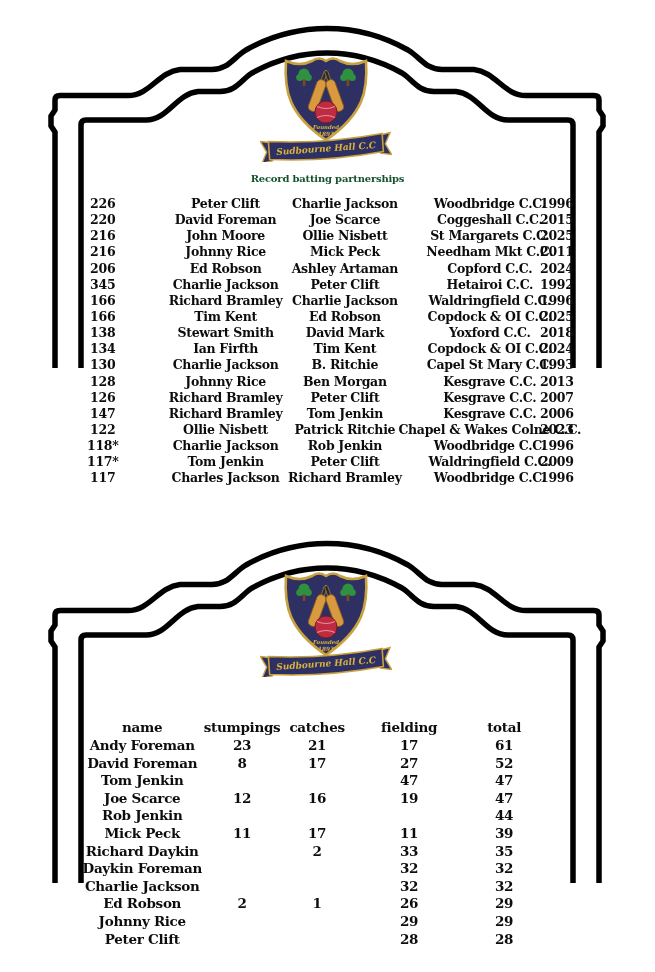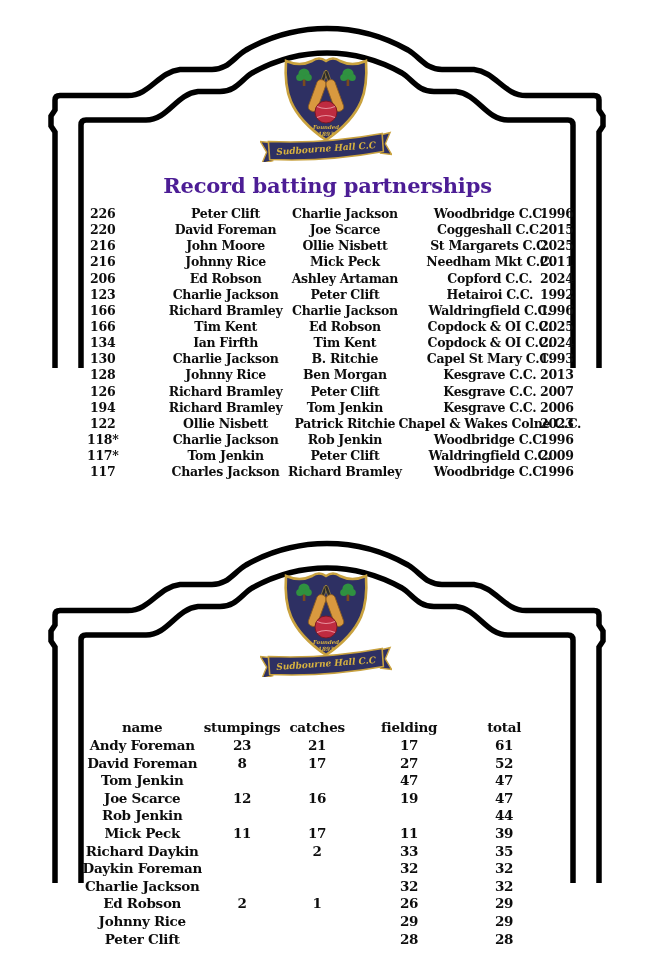--- a/index.html
+++ b/index.html
@@ -7,24 +7,24 @@
     width:655px;height:972px;background:#ffffff;position:relative;
     font-family:"DejaVu Serif","Liberation Serif",serif;overflow:hidden;
   }
   .board{position:absolute;left:0;width:655px;}
   #board1{top:0;height:515px;}
   #board2{top:515px;height:457px;}
   .frame{position:absolute;top:0;left:0;}
   .crest{position:absolute;top:52px;left:260px;width:132px;height:110px;}
   .board-title{
     position:absolute;top:173px;left:0;width:100%;text-align:center;
-    font-weight:bold;font-size:21px;color:#4c1d95;letter-spacing:-0.2px;
+    font-weight:bold;font-size:10px;color:#14532d;letter-spacing:-0.2px;
   }
   .btable{position:absolute;font-weight:bold;color:#0d0d0d;}
-  #t1{top:206px;left:72px;width:512px;font-size:12.5px;letter-spacing:-0.3px;}
+  #t1{top:196px;left:72px;width:512px;font-size:12.5px;letter-spacing:-0.3px;}
   #t1 .trow{position:relative;height:16.15px;line-height:16.15px;}
   #t1 .c0{left:6%}   #t1 .c1{left:30%}   #t1 .c2{left:53.3%}
   #t1 .c3{left:81.6%} #t1 .c4{left:94.7%}
   #t2h{top:204px;left:76px;width:487px;font-size:13.5px;letter-spacing:-0.3px;text-align:right;}
   #t2{top:222px;left:76px;width:487px;font-size:13.5px;letter-spacing:-0.3px;}
   #t2h .trow,#t2 .trow{position:relative;height:17.6px;line-height:17.6px;}
   #t2h .c0,#t2 .c0{left:13.6%} #t2h .c1,#t2 .c1{left:34.1%}
   #t2h .c2,#t2 .c2{left:49.5%} #t2h .c3,#t2 .c3{left:68.4%}
   #t2h .c4,#t2 .c4{left:87.9%}
   .tcell{position:absolute;transform:translateX(-50%);white-space:nowrap;}
@@ -120,41 +120,48 @@
         <span class="tcell c4">2011</span>
       </div>
       <div class="trow">
         <span class="tcell c0">206</span>
         <span class="tcell c1">Ed Robson</span>
         <span class="tcell c2">Ashley Artaman</span>
         <span class="tcell c3">Copford C.C.</span>
         <span class="tcell c4">2024</span>
       </div>
       <div class="trow">
-        <span class="tcell c0">123</span>
+        <span class="tcell c0">345</span>
         <span class="tcell c1">Charlie Jackson</span>
         <span class="tcell c2">Peter Clift</span>
         <span class="tcell c3">Hetairoi C.C.</span>
         <span class="tcell c4">1992</span>
       </div>
       <div class="trow">
         <span class="tcell c0">166</span>
         <span class="tcell c1">Richard Bramley</span>
         <span class="tcell c2">Charlie Jackson</span>
         <span class="tcell c3">Waldringfield C.C.</span>
         <span class="tcell c4">1996</span>
       </div>
       <div class="trow">
         <span class="tcell c0">166</span>
         <span class="tcell c1">Tim Kent</span>
         <span class="tcell c2">Ed Robson</span>
         <span class="tcell c3">Copdock &amp; OI C.C.</span>
         <span class="tcell c4">2025</span>
       </div>
       <div class="trow">
+        <span class="tcell c0">138</span>
+        <span class="tcell c1">Stewart Smith</span>
+        <span class="tcell c2">David Mark</span>
+        <span class="tcell c3">Yoxford C.C.</span>
+        <span class="tcell c4">2018</span>
+      </div>
+      <div class="trow">
         <span class="tcell c0">134</span>
         <span class="tcell c1">Ian Firfth</span>
         <span class="tcell c2">Tim Kent</span>
         <span class="tcell c3">Copdock &amp; OI C.C.</span>
         <span class="tcell c4">2024</span>
       </div>
       <div class="trow">
         <span class="tcell c0">130</span>
         <span class="tcell c1">Charlie Jackson</span>
         <span class="tcell c2">B. Ritchie</span>
@@ -169,21 +176,21 @@
         <span class="tcell c4">2013</span>
       </div>
       <div class="trow">
         <span class="tcell c0">126</span>
         <span class="tcell c1">Richard Bramley</span>
         <span class="tcell c2">Peter Clift</span>
         <span class="tcell c3">Kesgrave C.C.</span>
         <span class="tcell c4">2007</span>
       </div>
       <div class="trow">
-        <span class="tcell c0">194</span>
+        <span class="tcell c0">147</span>
         <span class="tcell c1">Richard Bramley</span>
         <span class="tcell c2">Tom Jenkin</span>
         <span class="tcell c3">Kesgrave C.C.</span>
         <span class="tcell c4">2006</span>
       </div>
       <div class="trow">
         <span class="tcell c0">122</span>
         <span class="tcell c1">Ollie Nisbett</span>
         <span class="tcell c2">Patrick Ritchie</span>
         <span class="tcell c3">Chapel &amp; Wakes Colne C.C.</span>

